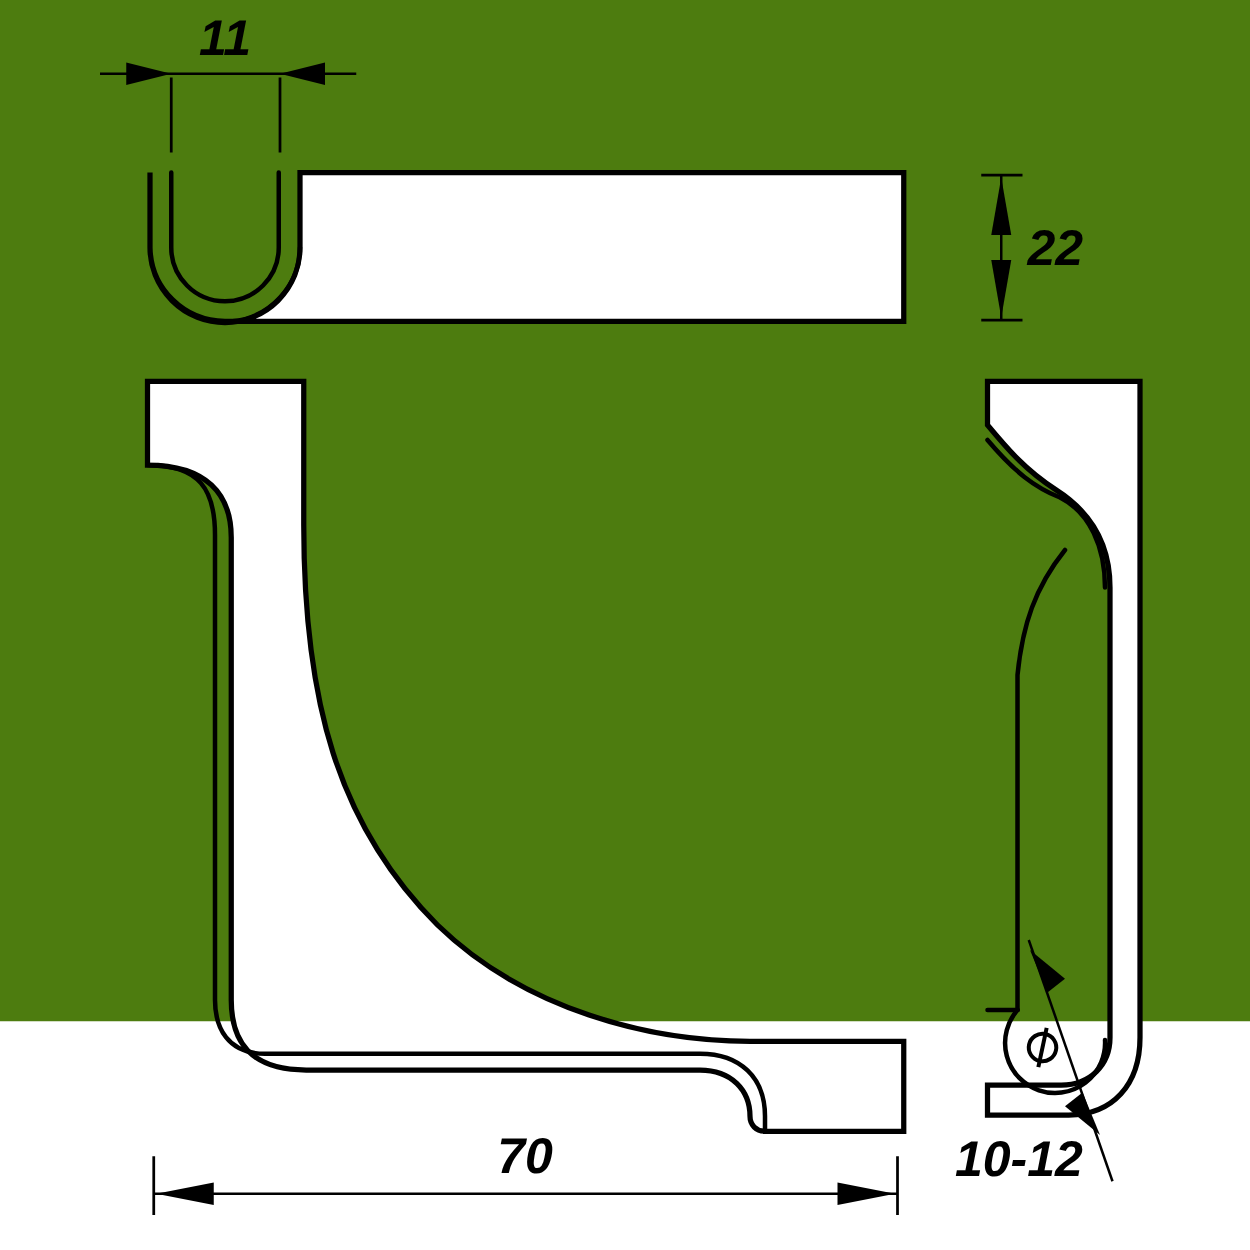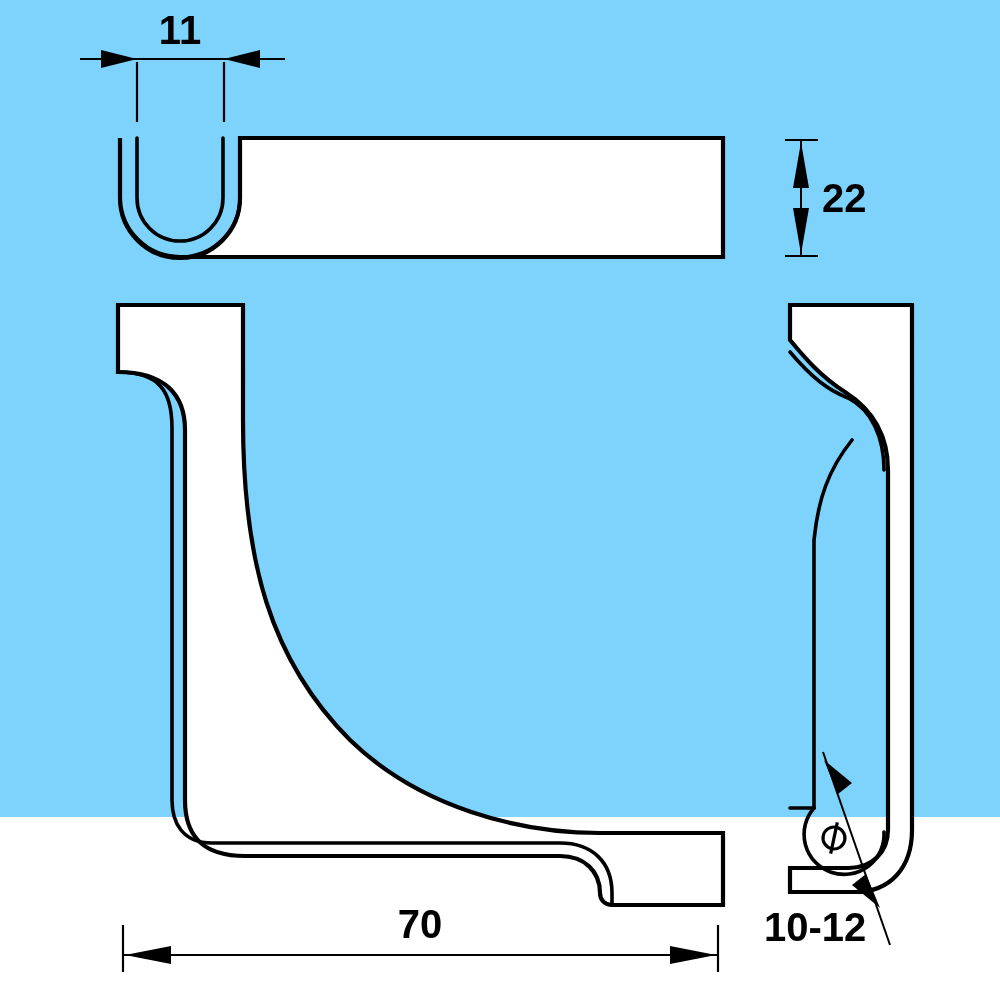--- a/index.html
+++ b/index.html
@@ -11,21 +11,22 @@
   body {
     width: 1000px;
     height: 1000px;
     font-family: "Liberation Sans", sans-serif;
     overflow: hidden;
   }
   #drawing-root {
     position: relative;
     width: 1000px;
     height: 817px;
-    background: #7dd3fc;
+    background: #4d7c0f;
+    font-style: italic;
   }
   svg#drawing-svg {
     display: block;
     width: 1000px;
     height: 1000px;
   }
   .part-outline {
     fill: #ffffff;
     stroke: #000000;
     stroke-width: 4.2;

